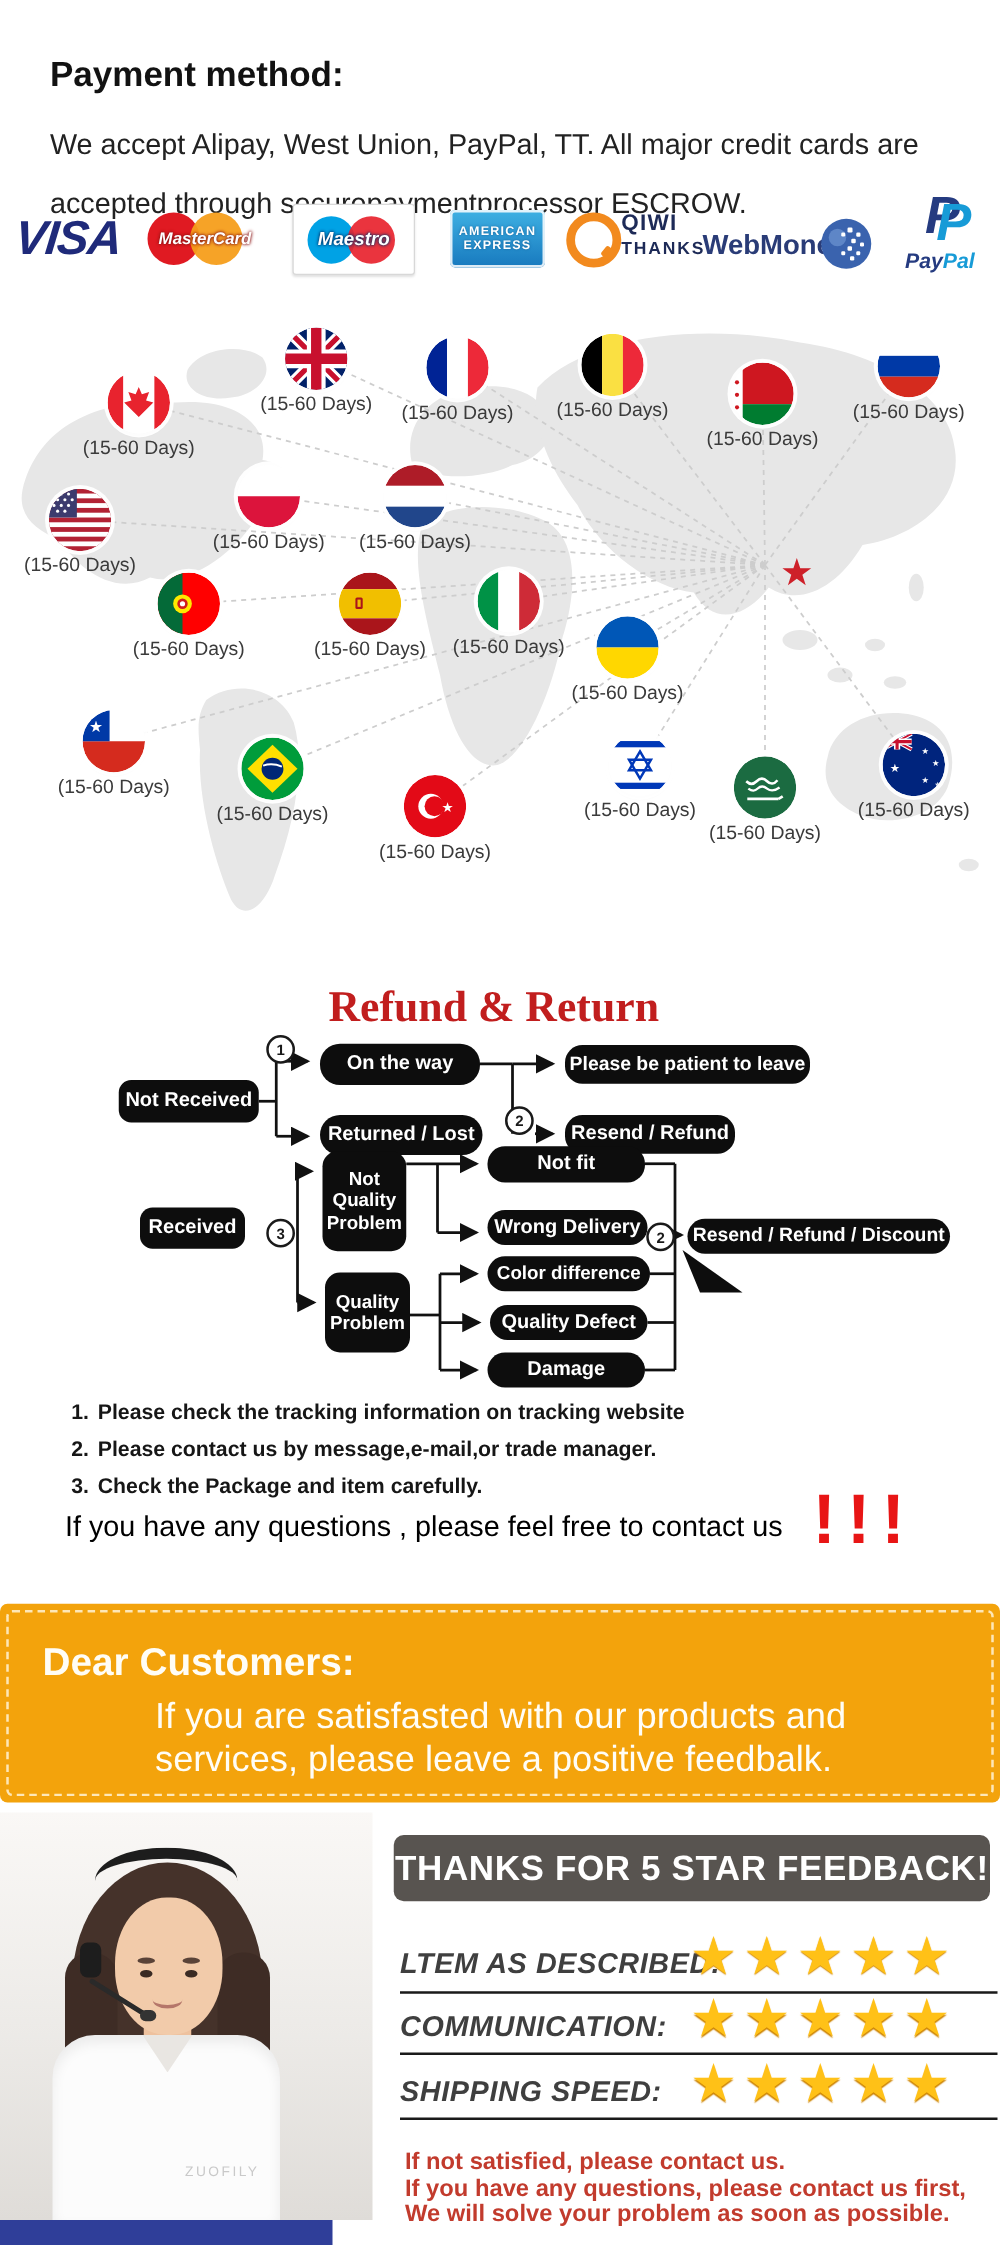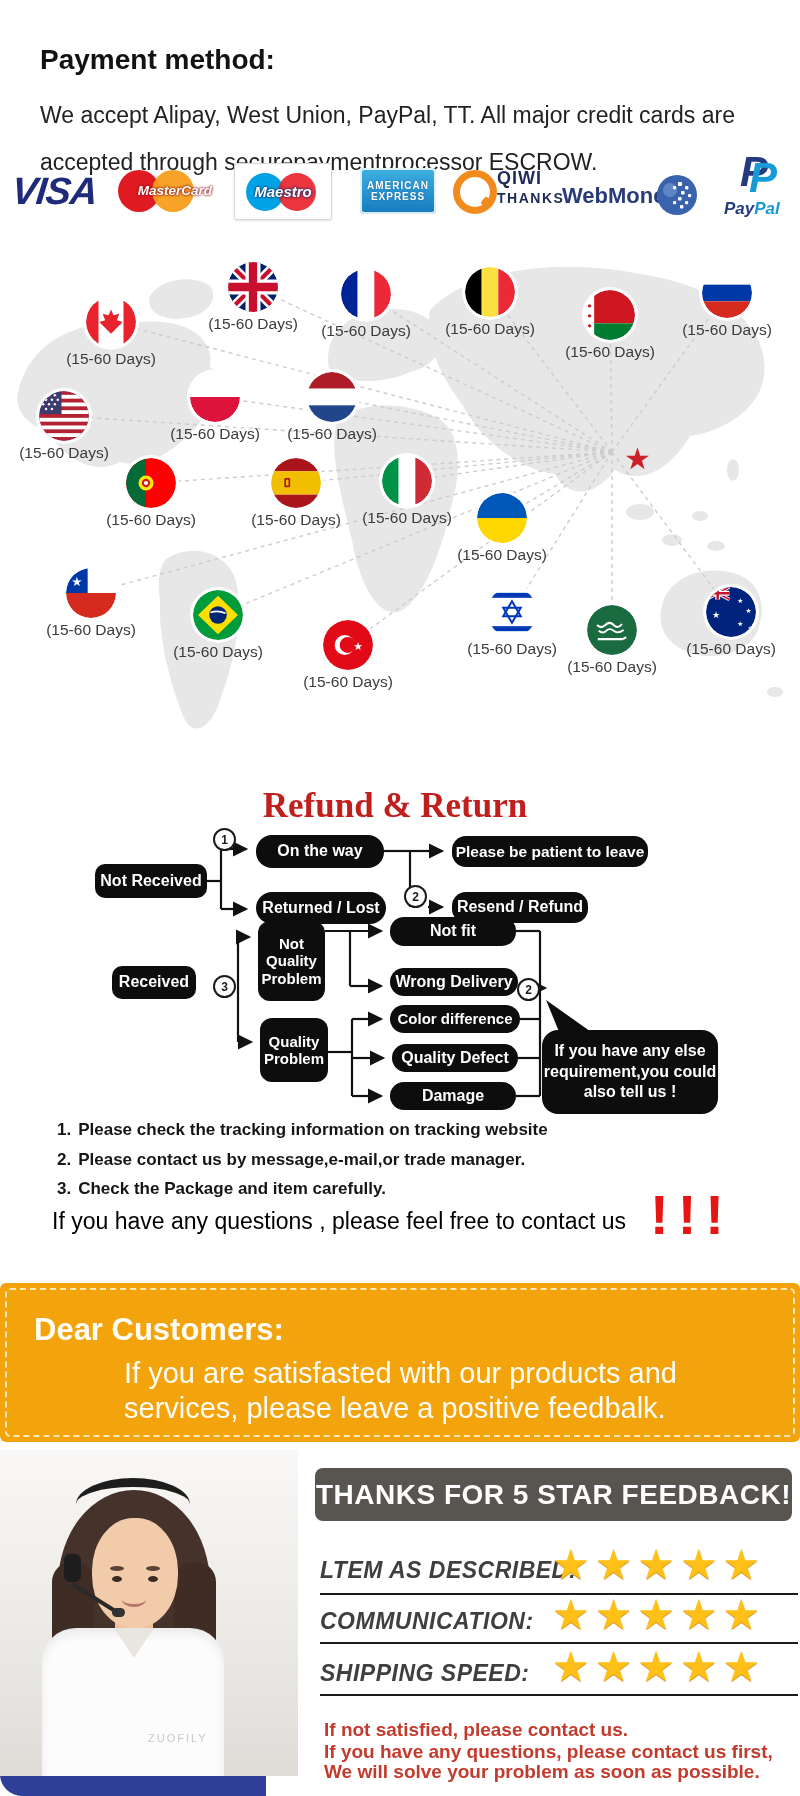--- a/index.html
+++ b/index.html
@@ -1,28 +1,28 @@
 <!DOCTYPE html>
 <html><head>
 <meta charset="utf-8">
 <style>
   html,body{margin:0;padding:0;background:#fff;}
   #screen{position:relative;width:800px;height:1796px;background:#ffffff;overflow:hidden;
-          font-family:"Liberation Sans",sans-serif;color:#111;border-radius:22px;}
+          font-family:"Liberation Sans",sans-serif;color:#111;}
   .abs{position:absolute;}
 
   
   .pay-title{left:40px;top:44px;font-size:28px;font-weight:700;color:#121212;letter-spacing:0;}
   .pay-desc{left:40px;font-size:23px;color:#222;}
   .visa{left:12px;top:170px;font-size:38px;font-weight:900;font-style:italic;color:#1F2A7A;
         transform:skewX(-6deg);letter-spacing:-1px;}
   .mc{left:116px;top:166px;width:96px;height:50px;}
   .mc .c1{position:absolute;left:2px;top:4px;width:42px;height:42px;border-radius:50%;background:#E01A22;}
   .mc .c2{position:absolute;left:36px;top:4px;width:42px;height:42px;border-radius:50%;background:#F59E1B;opacity:.95;}
-  .mc .mc-text{position:absolute;left:0;top:17px;width:100%;text-align:right;font-size:13.5px;
+  .mc .mc-text{position:absolute;left:0;top:17px;width:100%;text-align:center;font-size:13.5px;
         font-style:italic;font-weight:700;color:#fff;text-shadow:0 0 2px #8a1313,0 0 3px #8a1313;}
   .maestro{left:234px;top:163px;width:96px;height:55px;background:#fff;border:1px solid #d8d8d8;
         border-radius:3px;box-shadow:0 1px 2px rgba(0,0,0,.12);}
   .maestro .c1{position:absolute;left:11px;top:9px;width:38px;height:38px;border-radius:50%;background:#00A2E5;}
   .maestro .c2{position:absolute;left:43px;top:9px;width:38px;height:38px;border-radius:50%;background:#E8232E;opacity:.92;}
   .maestro .ms-text{position:absolute;left:0;top:19px;width:100%;text-align:center;font-size:15px;
         font-style:italic;font-weight:700;color:#fff;text-shadow:0 0 2px #00336b,0 0 3px #00336b;}
   .amex{left:360px;top:168px;width:76px;height:46px;border-radius:4px;
         background:linear-gradient(180deg,#3FB1E3,#1779BE);box-shadow:inset 0 0 0 2px rgba(255,255,255,.85);
         display:flex;flex-direction:column;align-items:center;justify-content:center;}
@@ -560,26 +560,22 @@
   <div class="pill" style="left:260px;top:1018px;width:68px;height:64px;border-radius:12px;flex-direction:column;font-size:15px">
     <div>Quality</div>
     <div>Problem</div>
   </div>
   <div class="pill r14" style="left:390px;top:917px;width:126px;height:29px">Not fit</div>
   <div class="pill r14" style="left:390px;top:968px;width:128px;height:28px">Wrong Delivery</div>
   <div class="pill r14" style="left:390px;top:1005px;width:130px;height:28px;font-size:15px">Color difference</div>
   <div class="pill r14" style="left:392px;top:1044px;width:126px;height:28px">Quality Defect</div>
   <div class="pill r14" style="left:390px;top:1082px;width:126px;height:28px">Damage</div>
   <div class="cnum" style="left:517px;top:978px">2</div>
-
-  <div class="abs bubble">
-    <div>If you have any else</div>
-    <div>requirement,you could</div>
-    <div>also tell us !</div>
-  </div>
+  <div class="pill r14" style="left:550px;top:975px;width:210px;height:28px;font-size:15.5px">Resend / Refund / Discount</div>
+
 
   <div class="abs notes">
     <div class="note"><span class="nnum">1.</span><span>Please check the tracking information on tracking website</span></div>
     <div class="note"><span class="nnum">2.</span><span>Please contact us by message,e-mail,or trade manager.</span></div>
     <div class="note"><span class="nnum">3.</span><span>Check the Package and item carefully.</span></div>
   </div>
 
   <div class="abs contact-line">If you have any questions ,  please feel free to contact us</div>
   <div class="abs bangs">!!!</div>
 

